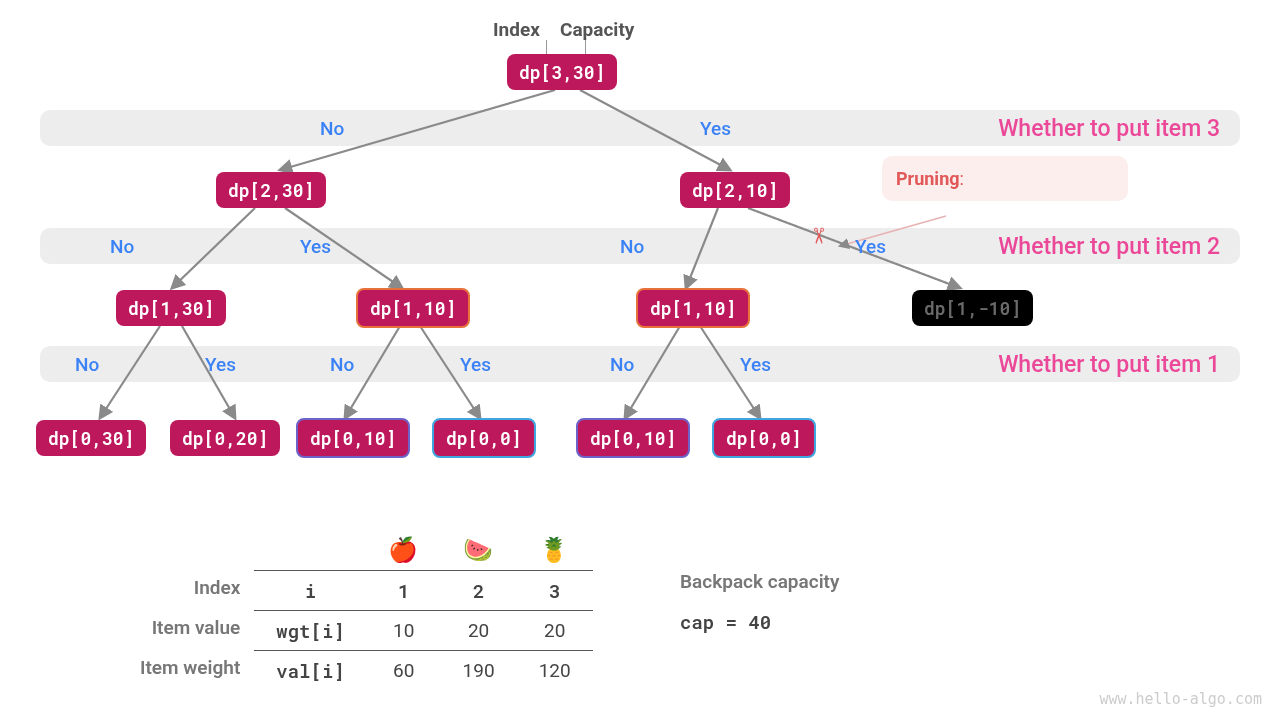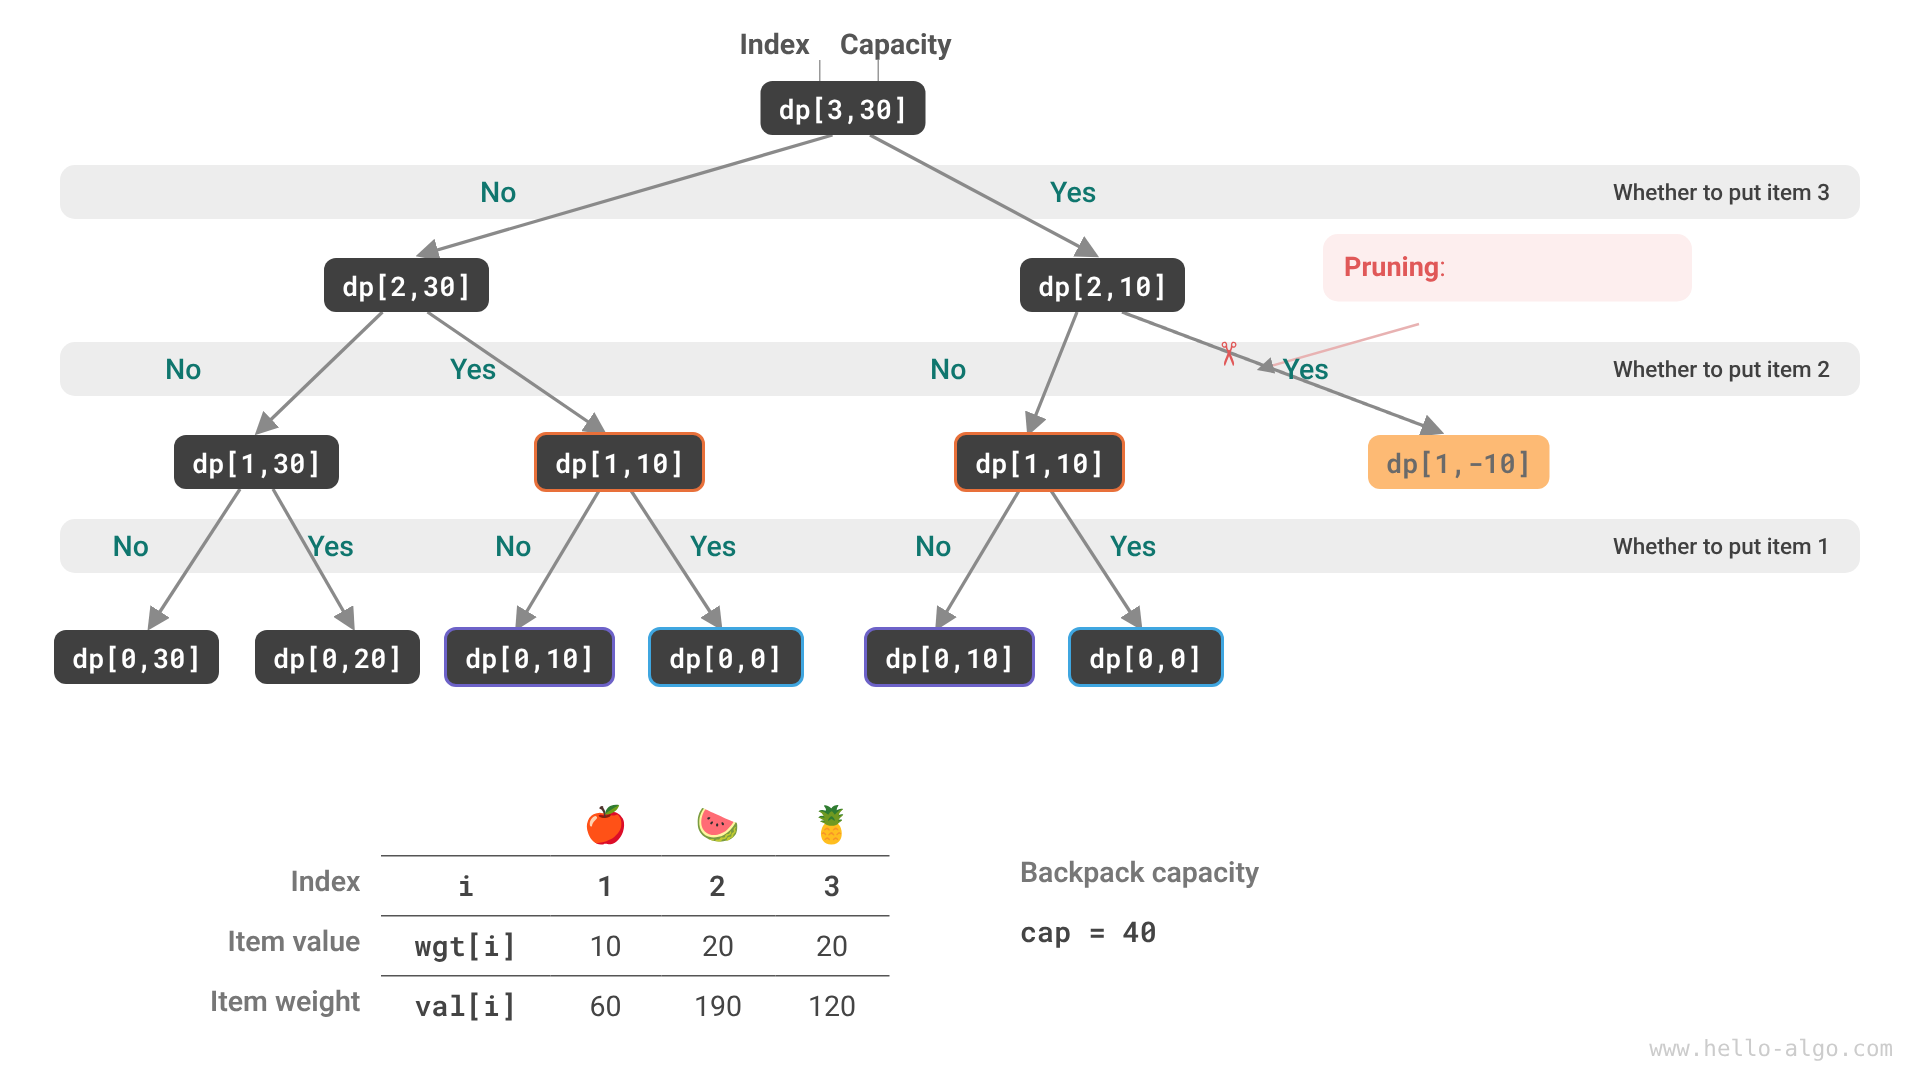--- a/index.html
+++ b/index.html
@@ -7,50 +7,50 @@
     width: 1280px;
     height: 720px;
     background: #fff;
     font-family: -apple-system, BlinkMacSystemFont, "Segoe UI", Roboto, sans-serif;
     position: relative;
     overflow: hidden;
   }
   .mono { font-family: "Roboto Mono", "Consolas", monospace; font-weight: 600; }
   .node {
     position: absolute;
-    background: #404040;
+    background: #be185d;
     color: #fff;
     padding: 6px 12px;
     border-radius: 8px;
     font-size: 18px;
     white-space: nowrap;
   }
   .node.hl-orange { border: 2.5px solid #e8703a; }
   .node.hl-purple { border: 2.5px solid #6d62c8; }
   .node.hl-blue   { border: 2.5px solid #3fa6e0; }
-  .node.pruned { background: #fdba74; color: #6a6a6a; }
+  .node.pruned { background: #000000; color: #6a6a6a; }
   .band {
     position: absolute;
     left: 40px;
     right: 40px;
     height: 36px;
     background: #ededed;
     border-radius: 10px;
   }
   .band-label {
     position: absolute;
     right: 60px;
-    color: #404040;
-    font-size: 15px;
+    color: #ec4899;
+    font-size: 23px;
     font-weight: 500;
     transform: translateY(-50%);
   }
   .branch-label {
     position: absolute;
-    color: #0f766e;
+    color: #3b82f6;
     font-size: 19px;
     font-weight: 500;
     transform: translateY(-50%);
   }
   .header-label {
     position: absolute;
     color: #555;
     font-size: 19px;
     font-weight: 700;
   }

